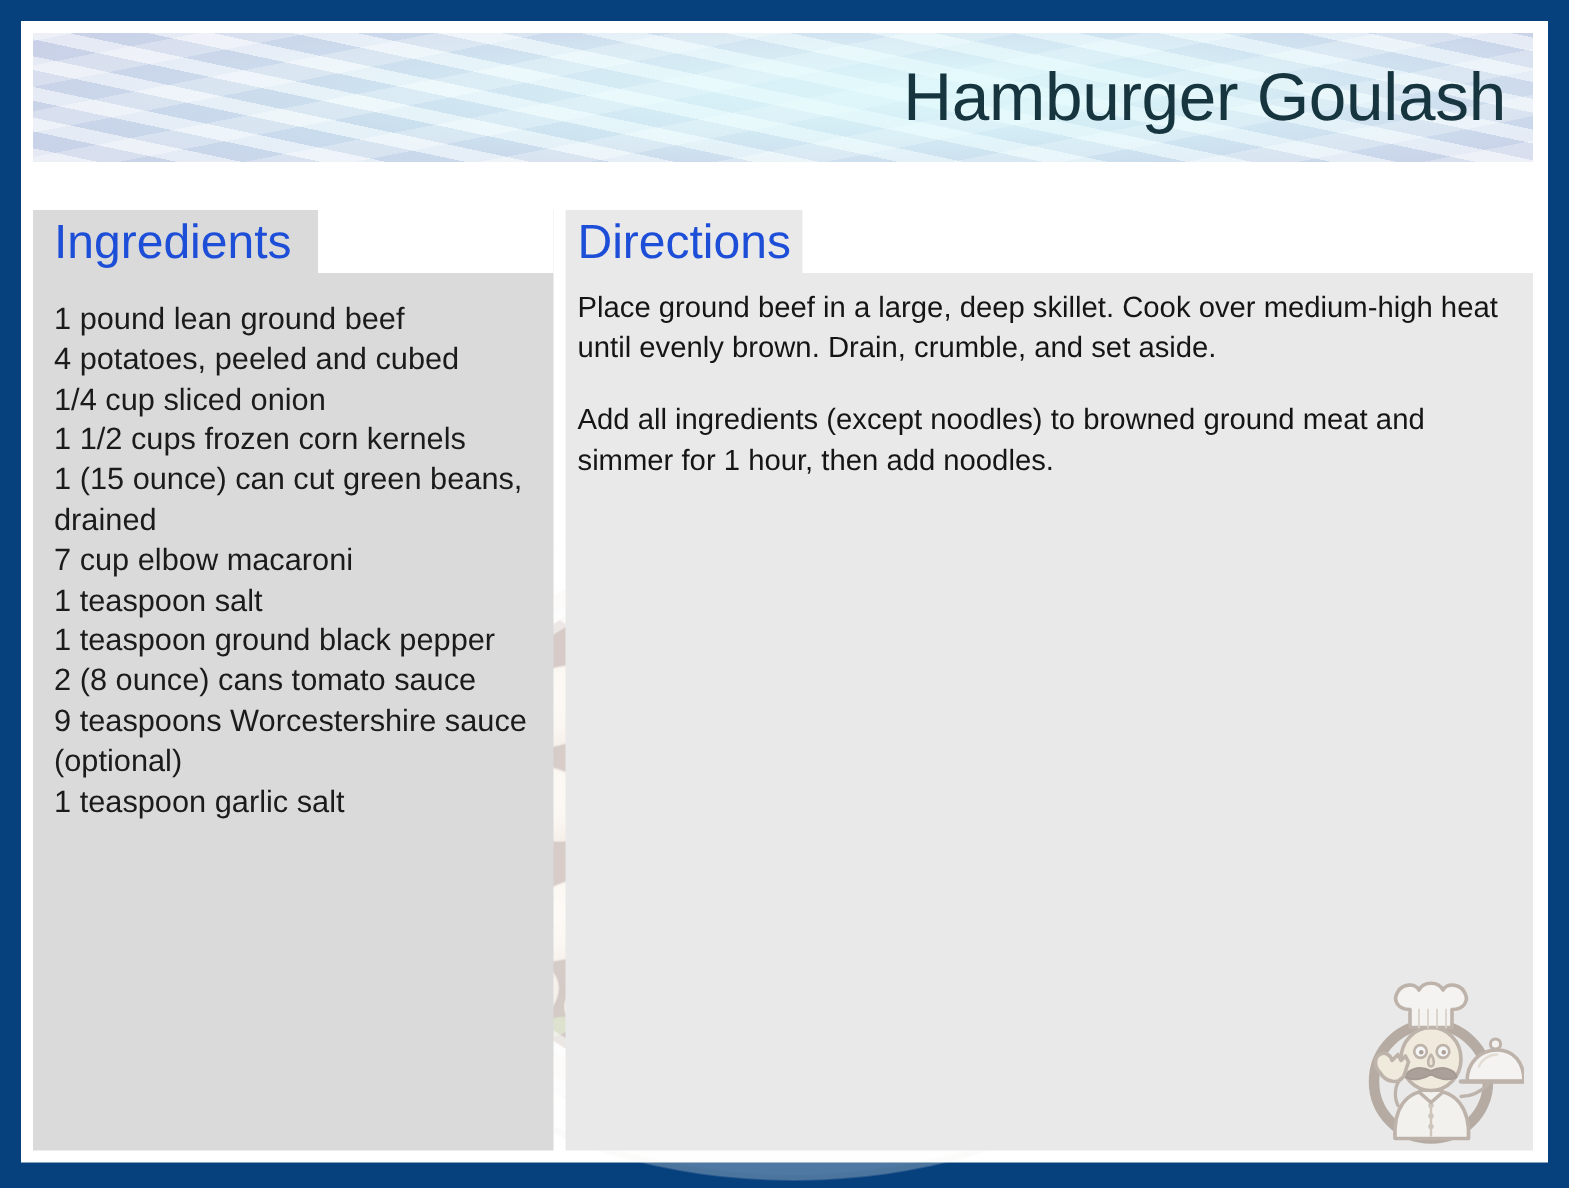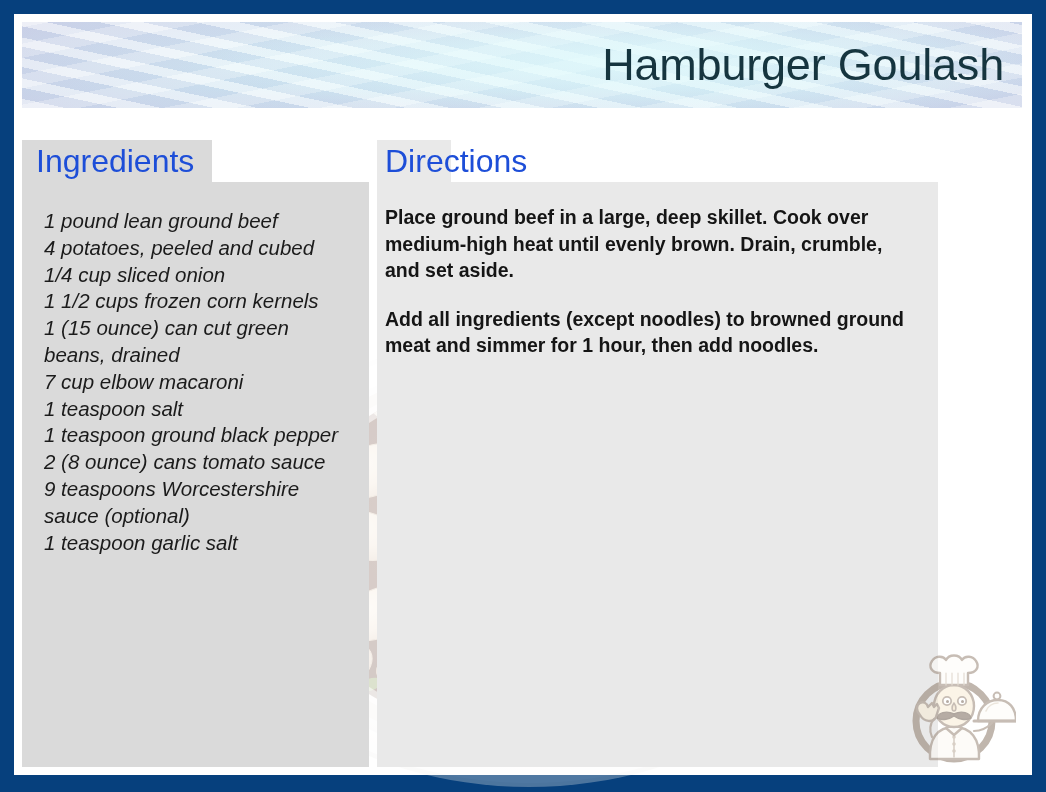--- a/index.html
+++ b/index.html
@@ -100,21 +100,21 @@
   .panel-ingredients {
     left: 8px;
     top: 126px;
     width: 347px;
     bottom: 8px;
     background: #dadada;
   }
   .panel-directions {
     left: 363px;
     top: 126px;
-    width: 561px;
+    width: 645px;
     bottom: 8px;
     background: #e9e9e9;
   }
 
   
   .panel-head {
     position: relative;
     height: 42px;
   }
   .head-notch {
@@ -138,28 +138,27 @@
     white-space: nowrap;
     z-index: 2;
   }
   .panel-directions .panel-title { left: 8px; }
 
   .panel-body {
     position: relative;
     z-index: 2;
     padding: 18px 14px 0 14px;
   }
-  .panel-directions .panel-body { padding: 22px 16px 0 8px; font-weight: bold; }
+  .panel-directions .panel-body { padding: 10px 16px 0 8px; }
 
   
   ul.ingredient-list {
     list-style: none;
-    margin: 8px;
+    margin: 0;
     padding: 0;
-    font-style: italic;
   }
   ul.ingredient-list li {
     font-size: 20.5px;
     line-height: 26.8px;
     color: #1b1b1b;
     white-space: pre-wrap;
   }
 
   
   .direction-step {

